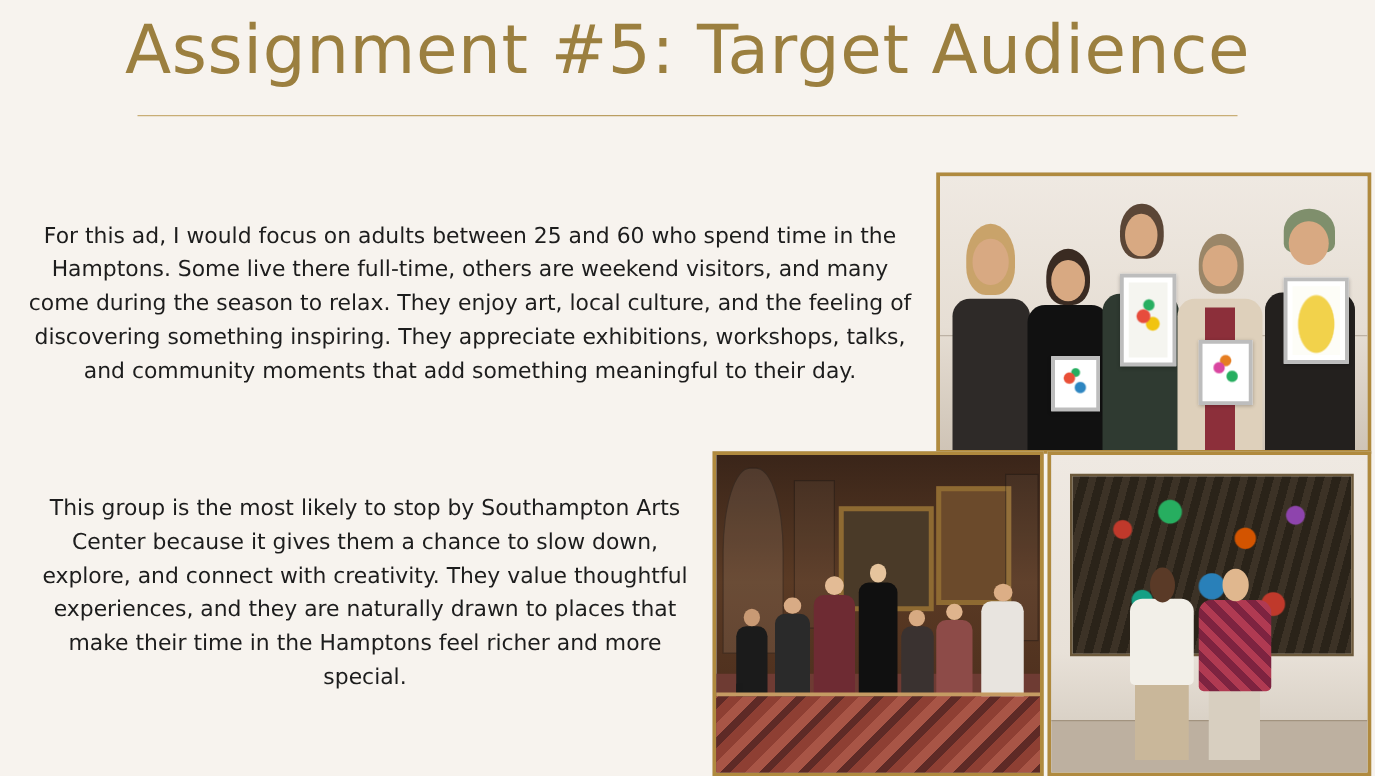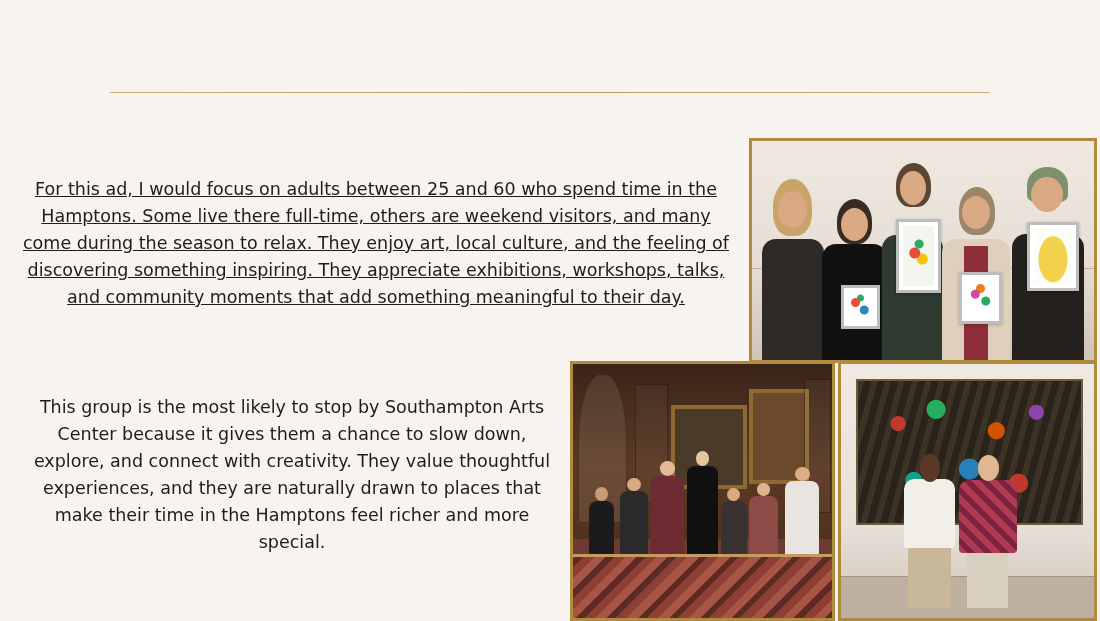--- a/index.html
+++ b/index.html
@@ -51,21 +51,20 @@
     font-family: "DejaVu Sans", sans-serif;
     color: #1d1d1d;
     font-size: 17.5px;
     line-height: 27px;
     text-align: center;
   }
   .para-1 {
     left: 18px;
     top: 176px;
     width: 716px;
-    text-decoration: underline;
   }
   .para-2 {
     left: 20px;
     top: 394px;
     width: 544px;
   }
 
   
   .photo {
     position: absolute;
@@ -237,20 +236,21 @@
   .p3-legs {
     position: absolute;
     bottom: 0;
   }
 </style>
 </head>
 <body>
 
 <div class="slide">
 
+  <div class="title">Assignment #5: Target Audience</div>
   <div class="title-rule"></div>
 
   <div class="para para-1">For this ad, I would focus on adults between 25 and 60 who spend time in the Hamptons. Some live there full-time, others are weekend visitors, and many come during the season to relax. They enjoy art, local culture, and the feeling of discovering something inspiring. They appreciate exhibitions, workshops, talks, and community moments that add something meaningful to their day.</div>
   <div class="para para-2">This group is the most likely to stop by Southampton Arts Center because it gives them a chance to slow down, explore, and connect with creativity. They value thoughtful experiences, and they are naturally drawn to places that make their time in the Hamptons feel richer and more special.</div>
 
   <div class="photo photo-top-right">
     <div class="inner">
       <div class="p1-bg"></div>
       <div class="p1-wallline"></div>
 

